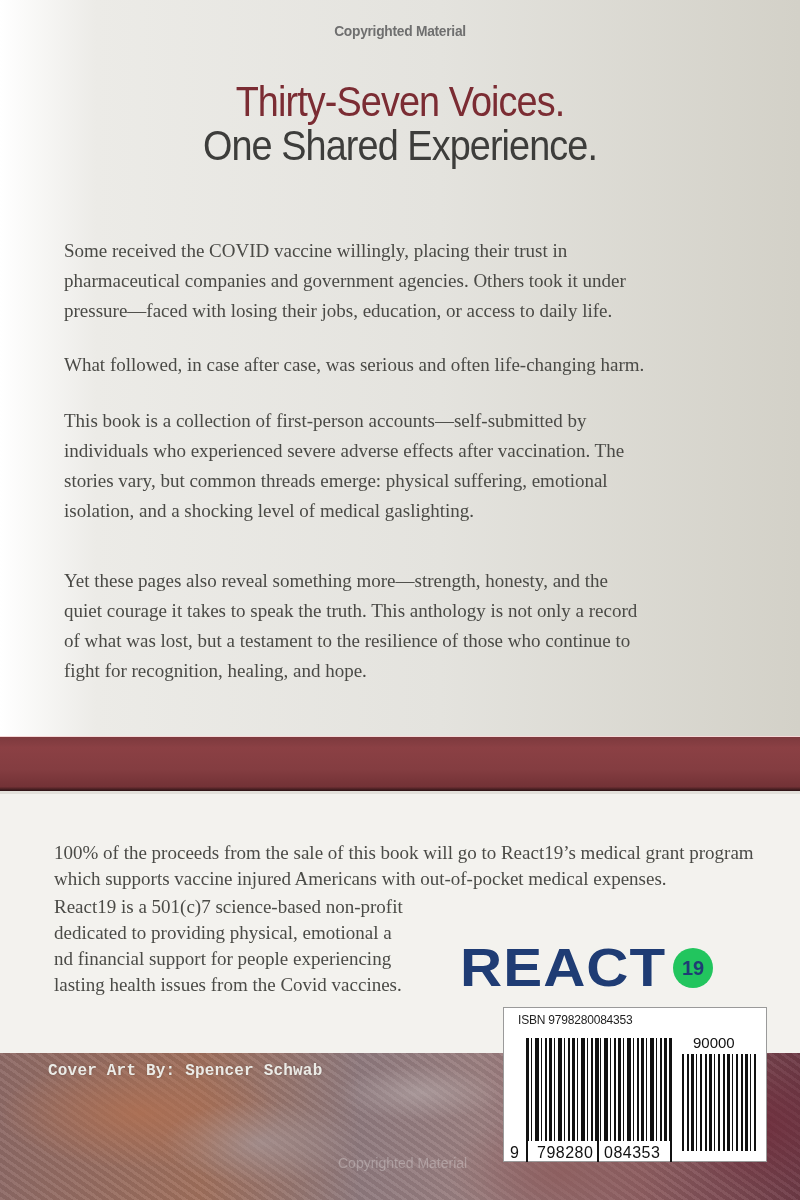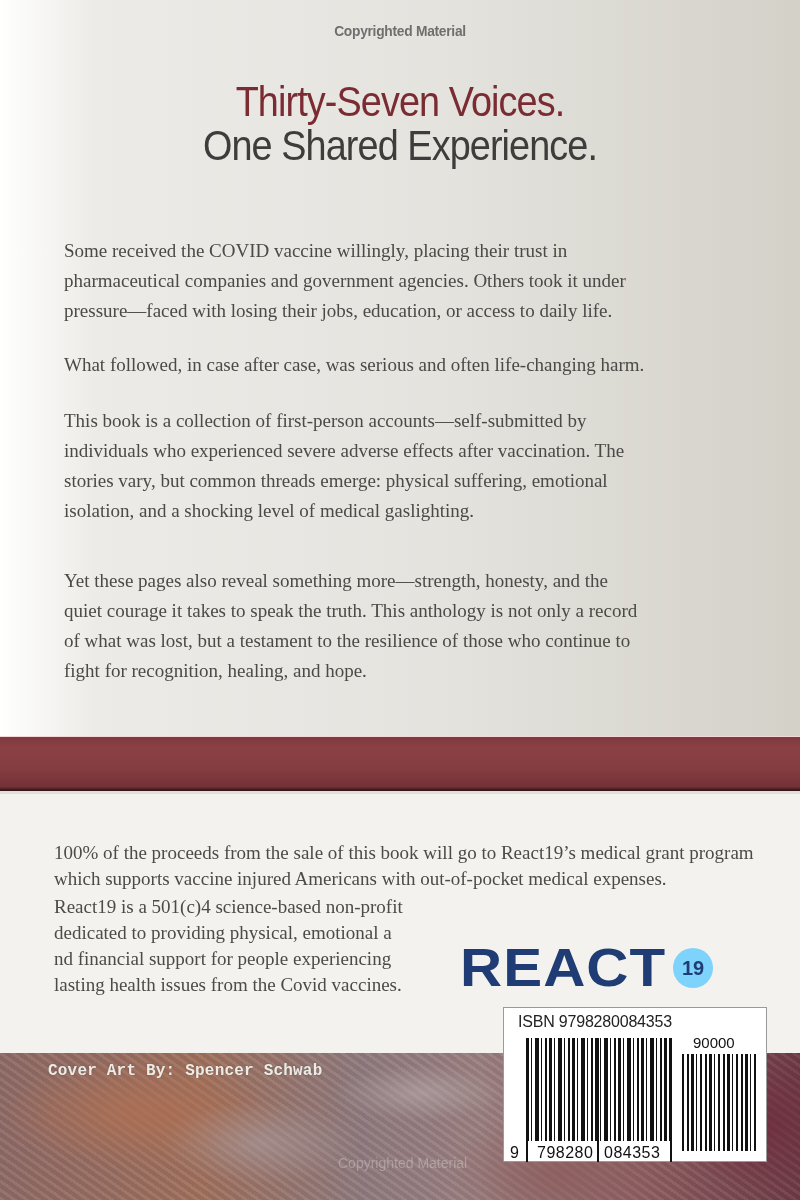--- a/index.html
+++ b/index.html
@@ -69,21 +69,21 @@
     position: absolute; left: 460px; top: 143px; height: 60px;
     display: flex; align-items: center;
   }
   .logo-word {
     font-family: "Liberation Sans", sans-serif; font-weight: bold;
     font-size: 54px; color: #1f3c74; letter-spacing: 1px;
     transform: scaleX(1.08); transform-origin: left center;
   }
   .logo-badge {
     width: 40px; height: 40px; border-radius: 50%;
-    background: #7dd3fc; color: #1f3c74;
+    background: #22c55e; color: #1f3c74;
     font-family: "Liberation Sans", sans-serif; font-weight: bold; font-size: 20px;
     display: flex; align-items: center; justify-content: center;
     margin-left: 22px; margin-top: 2px;
   }
 
   
   .art {
     position: absolute; left: 0; top: 1053px; width: 800px; height: 147px;
     background:
       radial-gradient(ellipse 140px 60px at 260px 90px, rgba(170,160,165,0.55), transparent 70%),
@@ -106,21 +106,21 @@
     font-size: 14px; color: rgba(230,225,225,0.35);
   }
 
   
   .barcode {
     position: absolute; left: 503px; top: 1007px; width: 264px; height: 155px;
     background: #ffffff; border: 1px solid #9a9a9a;
   }
   .isbn-label {
     position: absolute; left: 14px; top: 5px;
-    font-family: "Liberation Sans", sans-serif; font-size: 16px; color: #222;
+    font-family: "Liberation Sans", sans-serif; font-size: 12px; color: #222;
     letter-spacing: -0.2px;
   }
   .price-label {
     position: absolute; left: 189px; top: 26px;
     font-family: "Liberation Sans", sans-serif; font-size: 15px; color: #111;
   }
   .bars-main {
     position: absolute; left: 22px; top: 30px; width: 145px; height: 120px;
     background: repeating-linear-gradient(90deg,
       #111 0 3px, #fff 3px 5px, #111 5px 6px, #fff 6px 9px, #111 9px 13px, #fff 13px 15px,
@@ -180,21 +180,21 @@
 </section>
 
 <div class="band"></div>
 
 <section class="info">
   <div class="info-text info-wide">
     <p>100% of the proceeds from the sale of this book will go to React19’s medical grant program</p>
     <p>which supports vaccine injured Americans with out-of-pocket medical expenses.</p>
   </div>
   <div class="info-text info-narrow">
-    <p>React19 is a 501(c)4 science-based non-profit</p>
+    <p>React19 is a 501(c)7 science-based non-profit</p>
     <p>dedicated to providing physical, emotional a</p>
     <p>nd financial support for people experiencing</p>
     <p>lasting health issues from the Covid vaccines.</p>
   </div>
 
   <div class="logo">
     <span class="logo-word">REACT</span>
     <span class="logo-badge">19</span>
   </div>
 </section>

